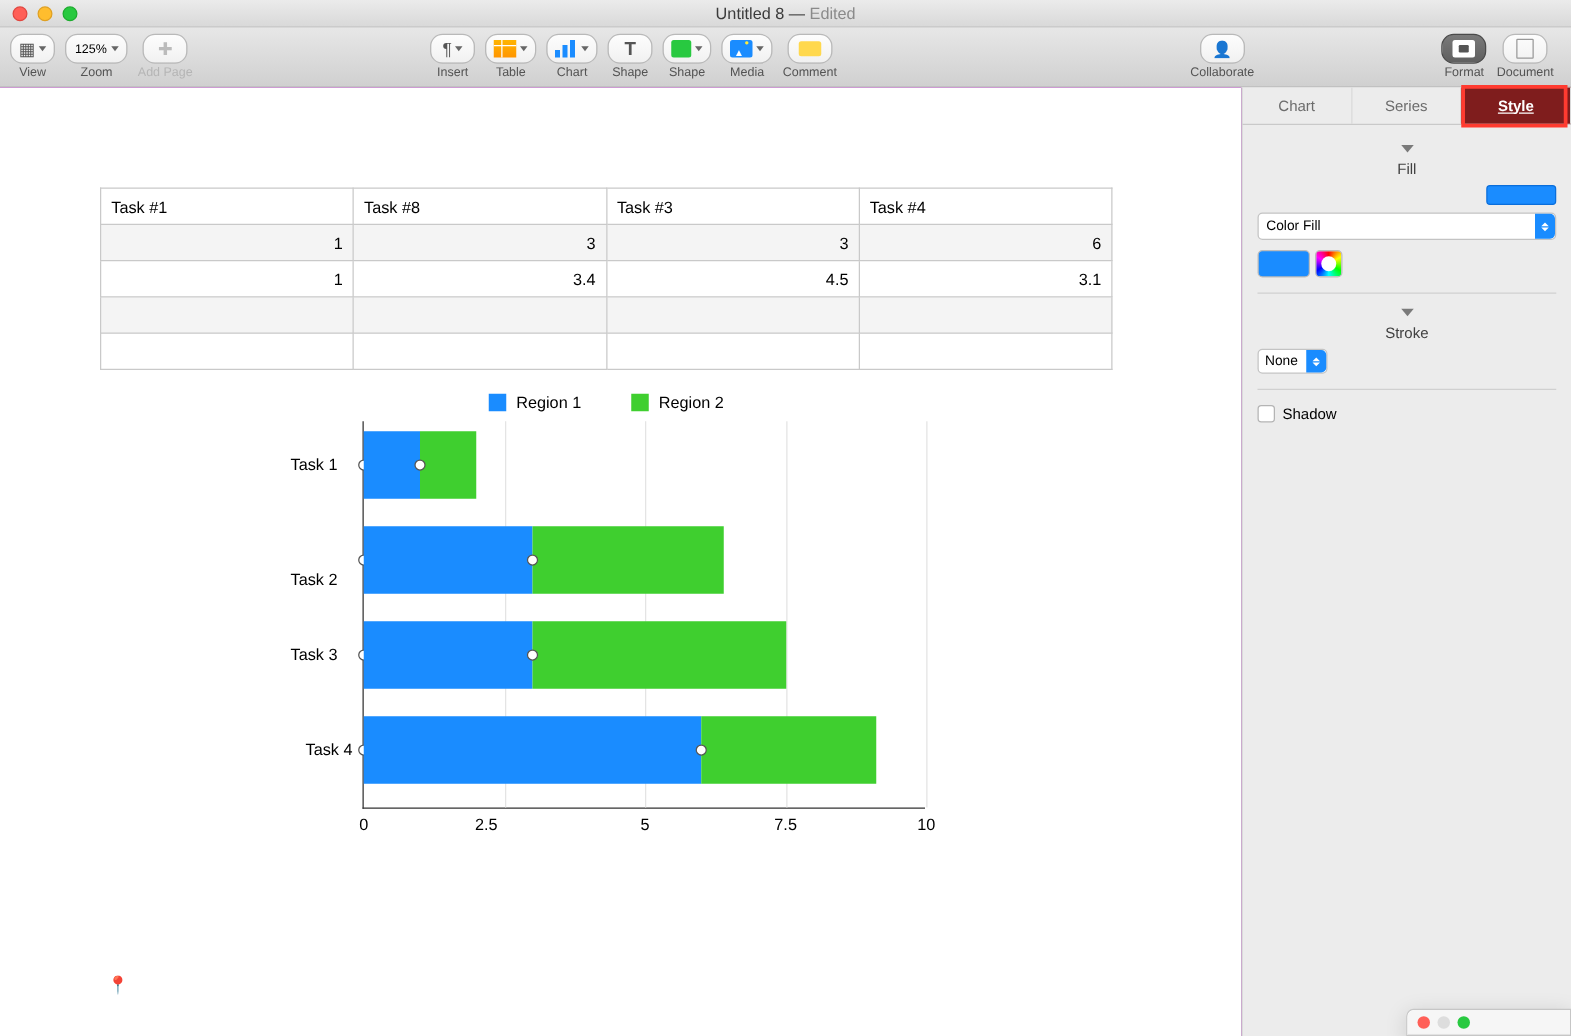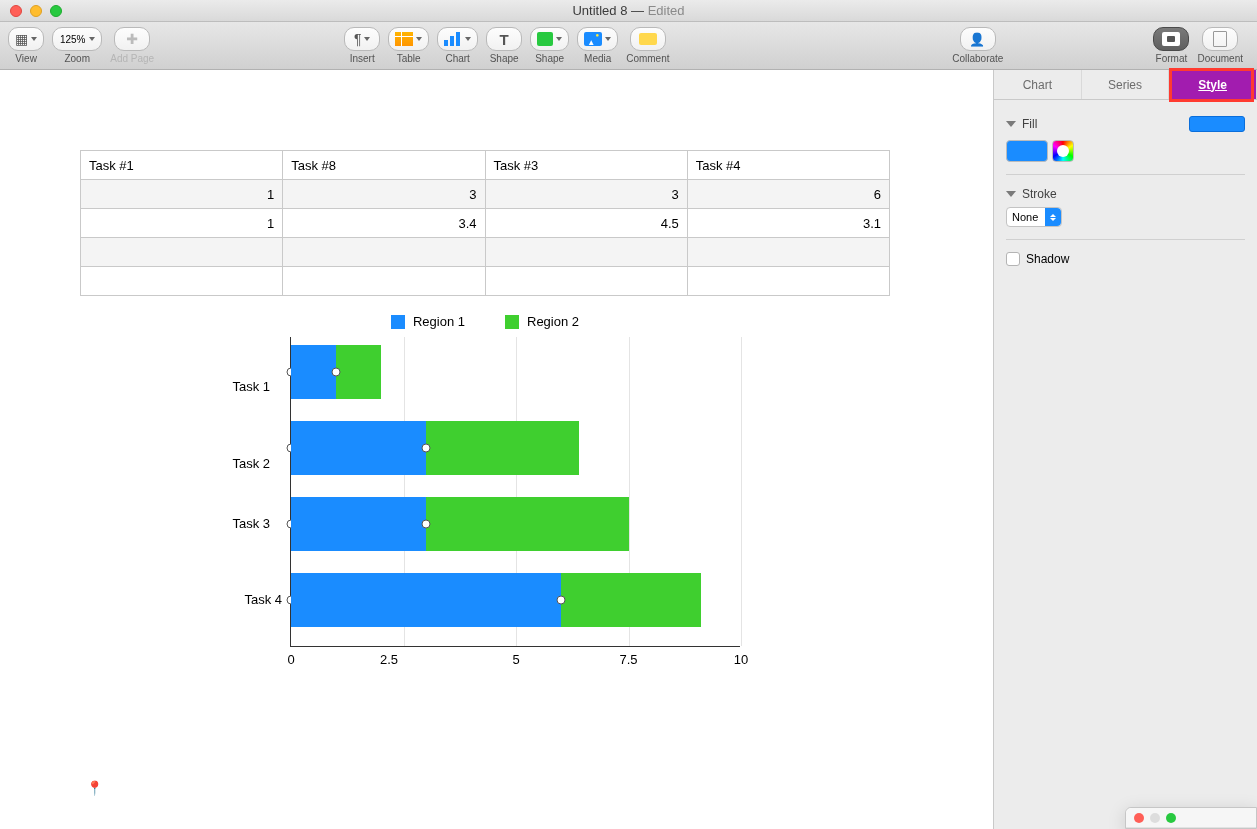--- a/index.html
+++ b/index.html
@@ -194,38 +194,39 @@
       flex: 1;
       display: flex;
       align-items: center;
       justify-content: center;
       font-size: 12px;
       color: #6c6c6c;
       cursor: pointer;
       border-right: 1px solid #d9d9d9;
     }
     .side-tab.active {
-      background: #a21caf;
+      background: #7f1d1d;
       color: #fff;
       font-weight: 600;
       text-decoration: underline;
     }
     .highlight-box {
       position: absolute;
       border: 3px solid #ff3b30;
       pointer-events: none;
     }
     .side-body { padding: 10px 12px; }
     .section-head {
       display: flex;
       align-items: center;
       font-size: 12px;
       color: #414141;
       margin: 6px 0;
       gap: 6px;
+      flex-direction: column;
     }
     .disclosure {
       width: 0; height: 0;
       border-left: 5px solid transparent;
       border-right: 5px solid transparent;
       border-top: 6px solid #7a7a7a;
     }
     .fill-swatch-btn {
       width: 56px; height: 16px;
       background: #1a8cff;
@@ -573,21 +574,21 @@
           <div class="sw" style="background:#1a8cff"></div>
           <span>Region 1</span>
         </div>
         <div class="legend-item">
           <div class="sw" style="background:#3fcf2f"></div>
           <span>Region 2</span>
         </div>
       </div>
 
       <div class="chart" id="chart">
-          <div class="y-label" style="left:0; top:42px">Task 1</div>
+          <div class="y-label" style="left:0; top:27px">Task 1</div>
           <div class="y-label" style="left:0; top:119px">Task 2</div>
           <div class="y-label" style="left:0; top:179px">Task 3</div>
           <div class="y-label" style="left:12px; top:255px">Task 4</div>
           <div class="chart-plot">
             <div class="x-label" style="left:0px">0</div>
             <div class="gridline" style="left:112.5px"></div>
             <div class="x-label" style="left:98px">2.5</div>
             <div class="gridline" style="left:225px"></div>
             <div class="x-label" style="left:225px">5</div>
             <div class="gridline" style="left:337.5px"></div>
@@ -630,20 +631,24 @@
       <div class="side-tab">Chart</div>
       <div class="side-tab">Series</div>
       <div class="side-tab active">Style</div>
     </div>
     <div class="side-body">
       <div class="section-head">
         <div class="disclosure"></div>
         <span>Fill</span>
         <div class="fill-swatch-btn"></div>
       </div>
+      <div class="select">
+        <span>Color Fill</span>
+        <div class="sel-arrows"></div>
+      </div>
       <div class="color-well-row">
         <div class="color-well"></div>
         <div class="color-wheel"></div>
       </div>
       <div class="divider"></div>
       <div class="section-head">
         <div class="disclosure"></div>
         <span>Stroke</span>
       </div>
       <div class="stroke-select">

